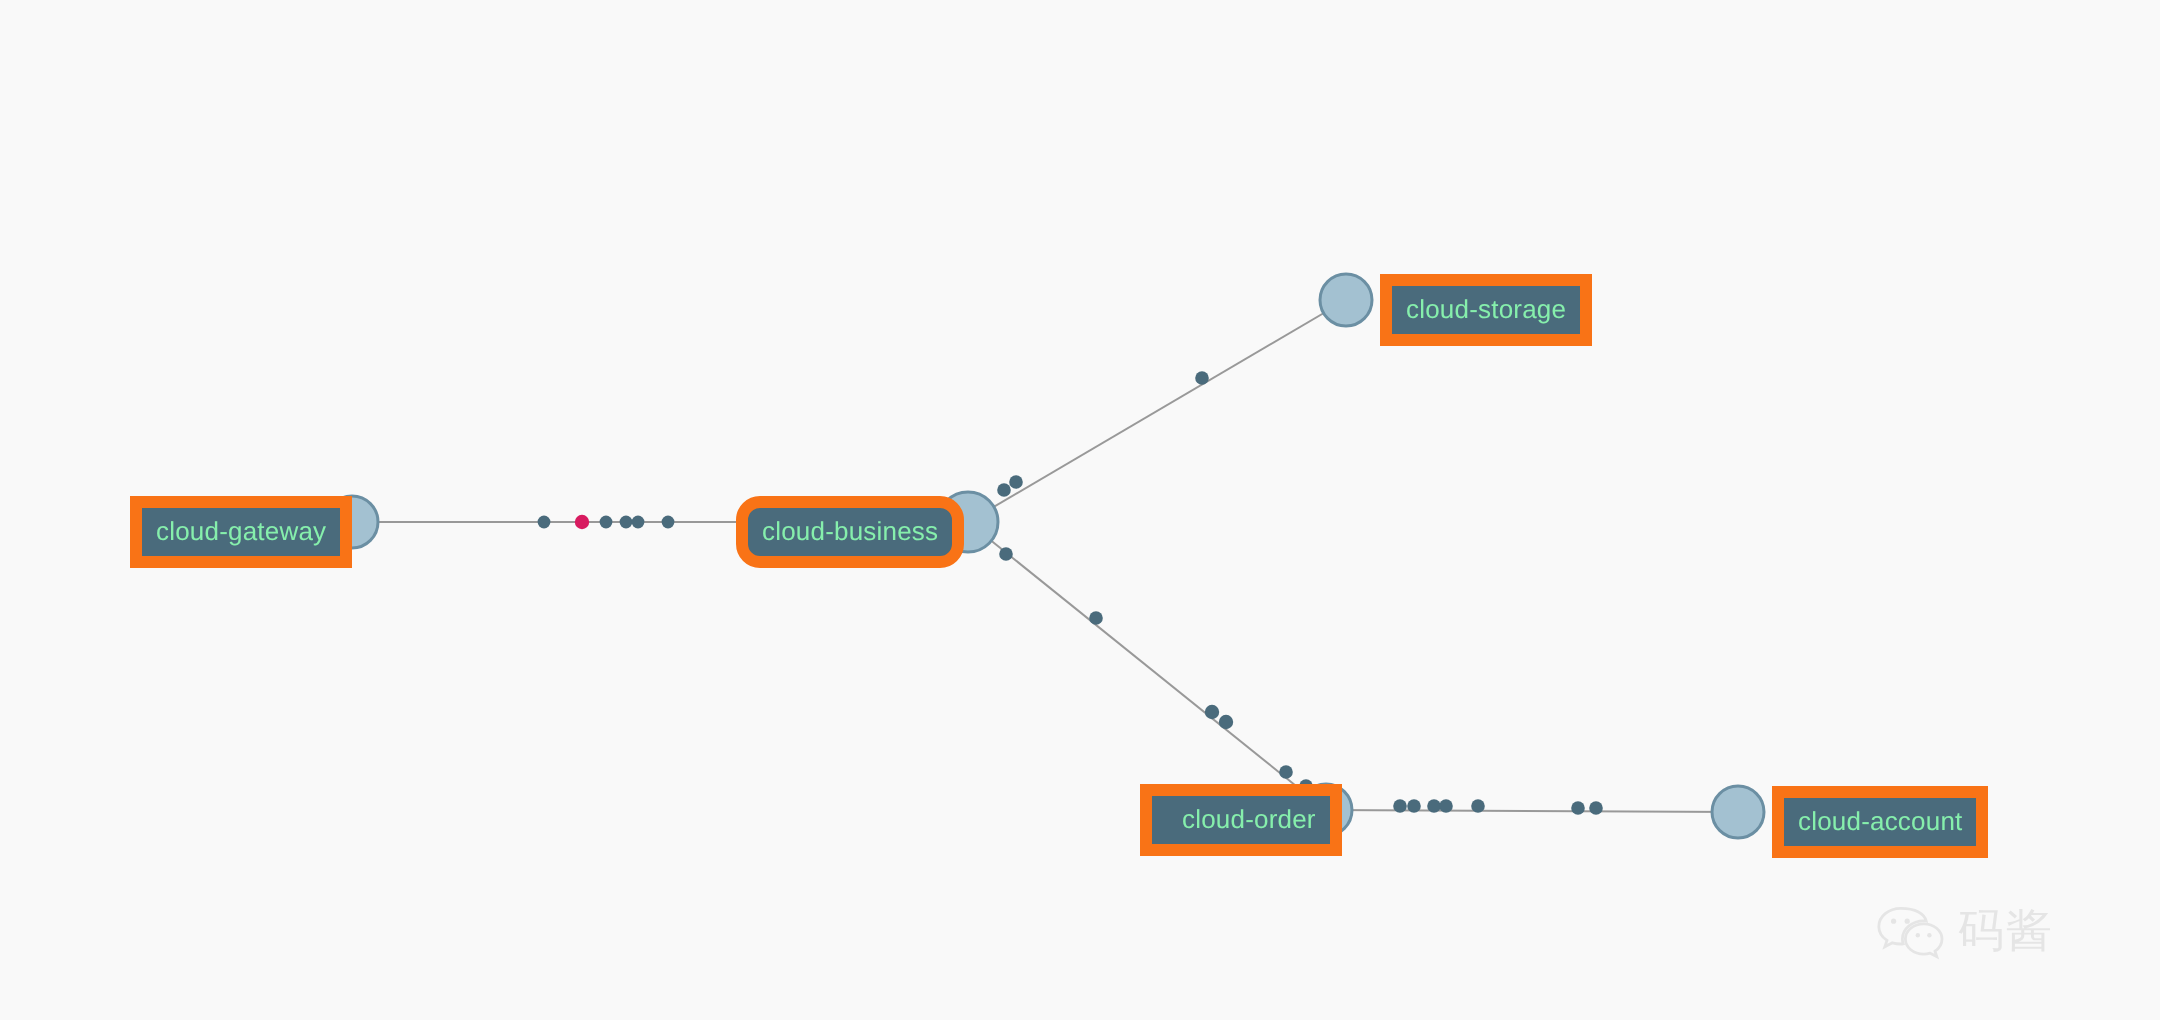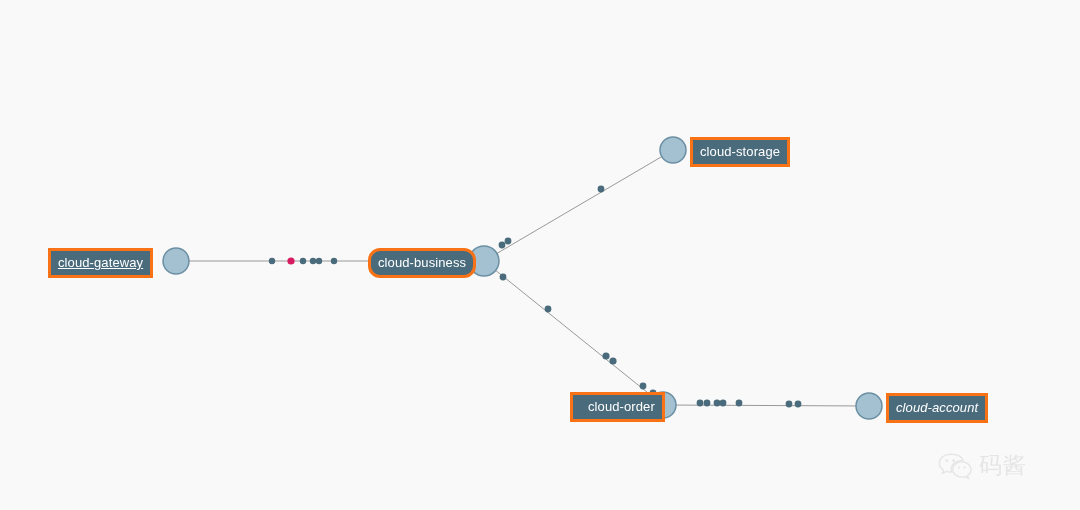--- a/index.html
+++ b/index.html
@@ -22,27 +22,27 @@
   #graph-svg {
     position: absolute;
     left: 0;
     top: 0;
     width: 1080px;
     height: 510px;
   }
   .node-label {
     position: absolute;
     background: #4a6b7c;
-    color: #ffffff;
+    color: #86efac;
     font-size: 13px;
     font-family: "Liberation Sans", sans-serif;
     line-height: 1;
     padding: 5px 7px 6px 7px;
     white-space: nowrap;
-    border: 3px solid #f97316;
+    border: 6px solid #f97316;
     box-sizing: border-box;
     letter-spacing: 0.1px;
   }
   .watermark {
     position: absolute;
     display: flex;
     align-items: center;
     gap: 7px;
     opacity: 0.30;
     user-select: none;
@@ -93,25 +93,25 @@
     <g id="nodes-layer">
         <circle cx="176" cy="261" r="13" fill="#a3c1d1" stroke="#6b8fa3" stroke-width="1.5"></circle>
         <circle cx="484" cy="261" r="15" fill="#a3c1d1" stroke="#6b8fa3" stroke-width="1.5"></circle>
         <circle cx="673" cy="150" r="13" fill="#a3c1d1" stroke="#6b8fa3" stroke-width="1.5"></circle>
         <circle cx="663" cy="405" r="13" fill="#a3c1d1" stroke="#6b8fa3" stroke-width="1.5"></circle>
         <circle cx="869" cy="406" r="13" fill="#a3c1d1" stroke="#6b8fa3" stroke-width="1.5"></circle>
       </g>
   </svg>
 
   <div id="labels-layer">
-      <div class="node-label" style="top: 248px; left: 48px; text-decoration: underline;">cloud-gateway</div>
+      <div class="node-label" style="top: 248px; left: 65px;">cloud-gateway</div>
       <div class="node-label" style="top: 248px; left: 368px; border-radius: 12px;">cloud-business</div>
       <div class="node-label" style="top: 137px; left: 690px;">cloud-storage</div>
       <div class="node-label" style="top: 392px; left: 570px; padding-left: 15px;">cloud-order</div>
-      <div class="node-label" style="top: 393px; left: 886px; font-style: italic;">cloud-account</div>
+      <div class="node-label" style="top: 393px; left: 886px;">cloud-account</div>
     </div>
 
   <div class="watermark" id="watermark" style="left: 938px; top: 450px;">
     <svg width="34" height="28" viewBox="0 0 34 28">
       <path d="M12.4 2.2C6.3 2.2 1.4 6.2 1.4 11.2c0 2.8 1.6 5.3 4.1 7L4.4 21.4l3.8-2c1.3.4 2.7.6 4.2.6.4 0 .8 0 1.2-.1-.3-.8-.4-1.6-.4-2.4 0-5 4.8-9.1 10.7-9.1.4 0 .8 0 1.2.1-.9-3.6-5.2-6.3-12.7-6.3z" fill="none" stroke="#b8b8b8" stroke-width="1.4"></path>
       <circle cx="8.8" cy="8.6" r="1.3" fill="#b8b8b8"></circle>
       <circle cx="15.6" cy="8.6" r="1.3" fill="#b8b8b8"></circle>
       <path d="M23.9 9.9c-5.1 0-9.2 3.4-9.2 7.6 0 4.2 4.1 7.6 9.2 7.6 1.1 0 2.2-.2 3.2-.5l3.3 1.7-.9-2.7c2.1-1.4 3.5-3.6 3.5-6.1 0-4.2-4.1-7.6-9.1-7.6z" fill="none" stroke="#b8b8b8" stroke-width="1.4"></path>
       <circle cx="20.9" cy="15.6" r="1.1" fill="#b8b8b8"></circle>
       <circle cx="26.7" cy="15.6" r="1.1" fill="#b8b8b8"></circle>

